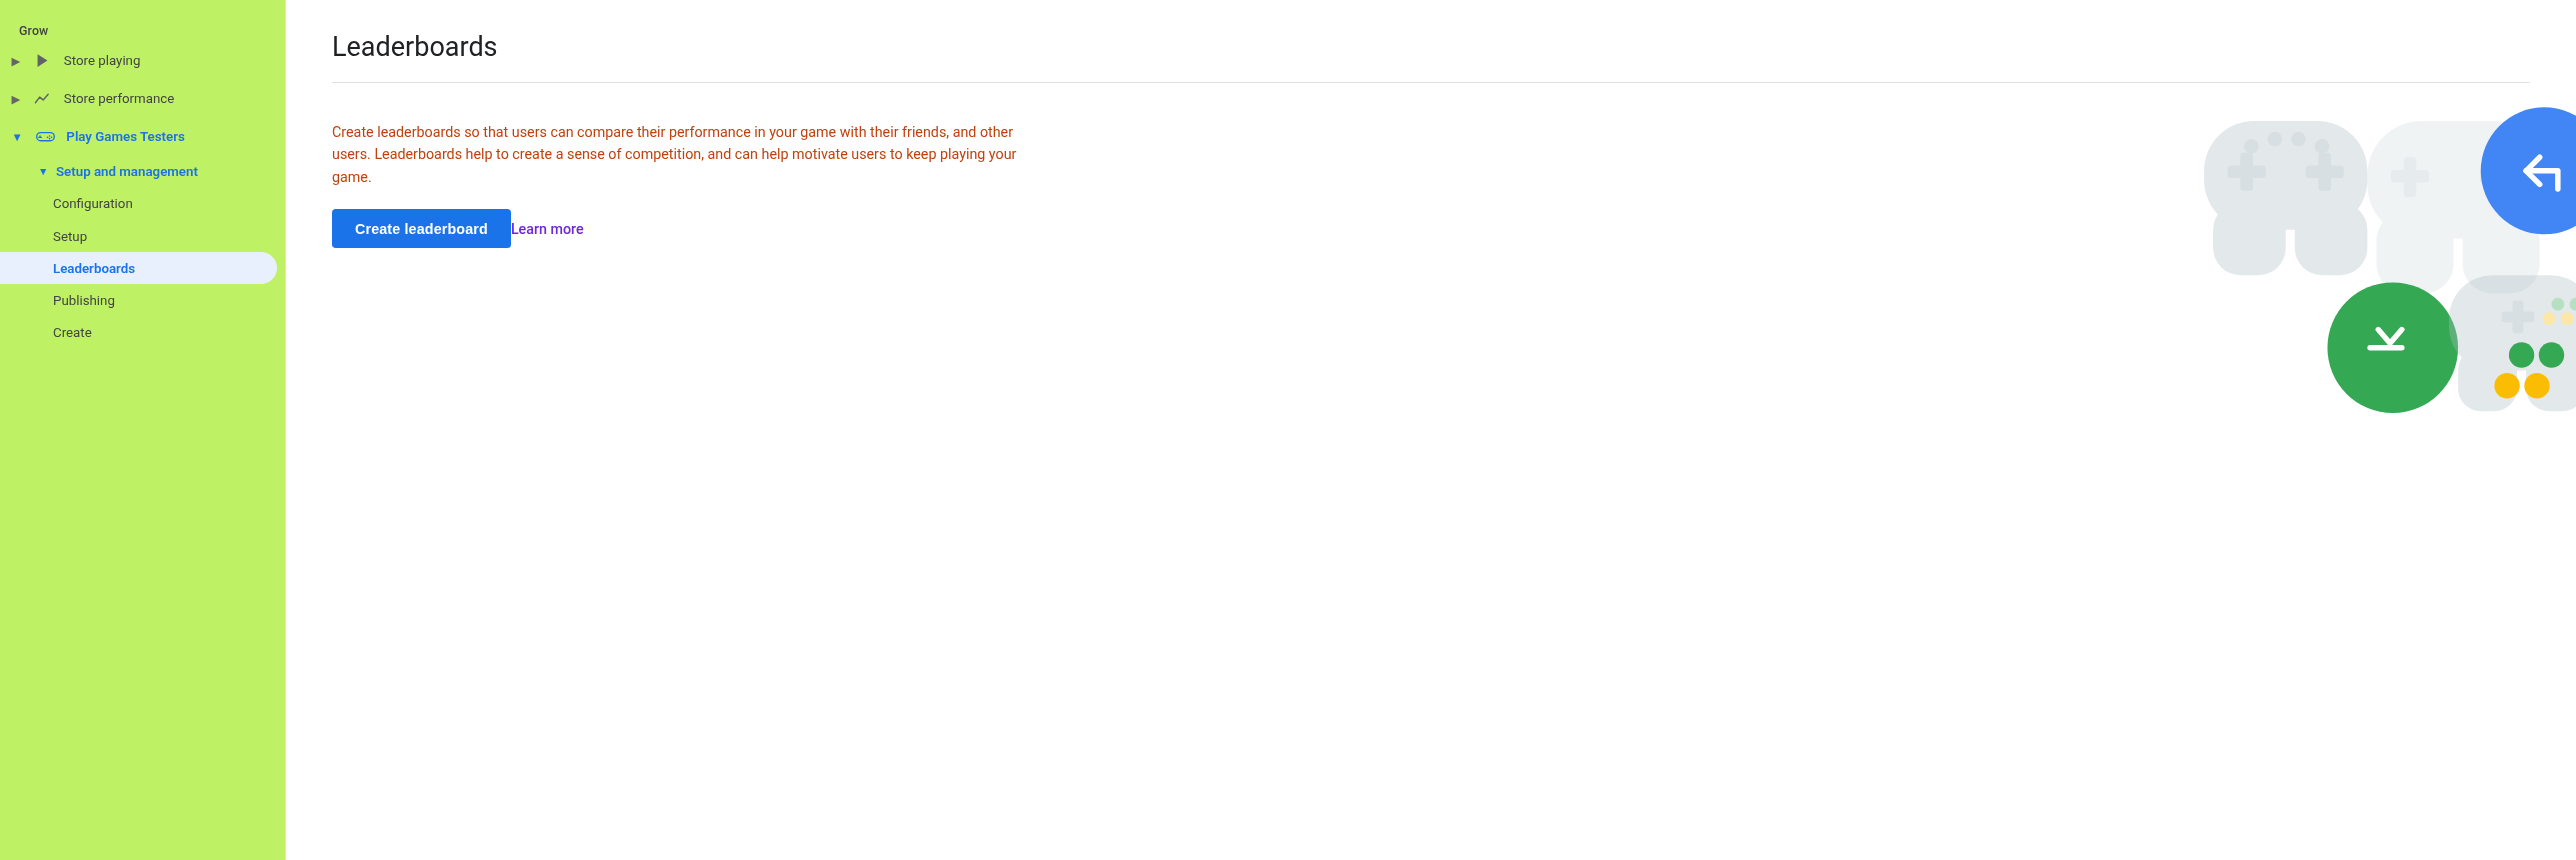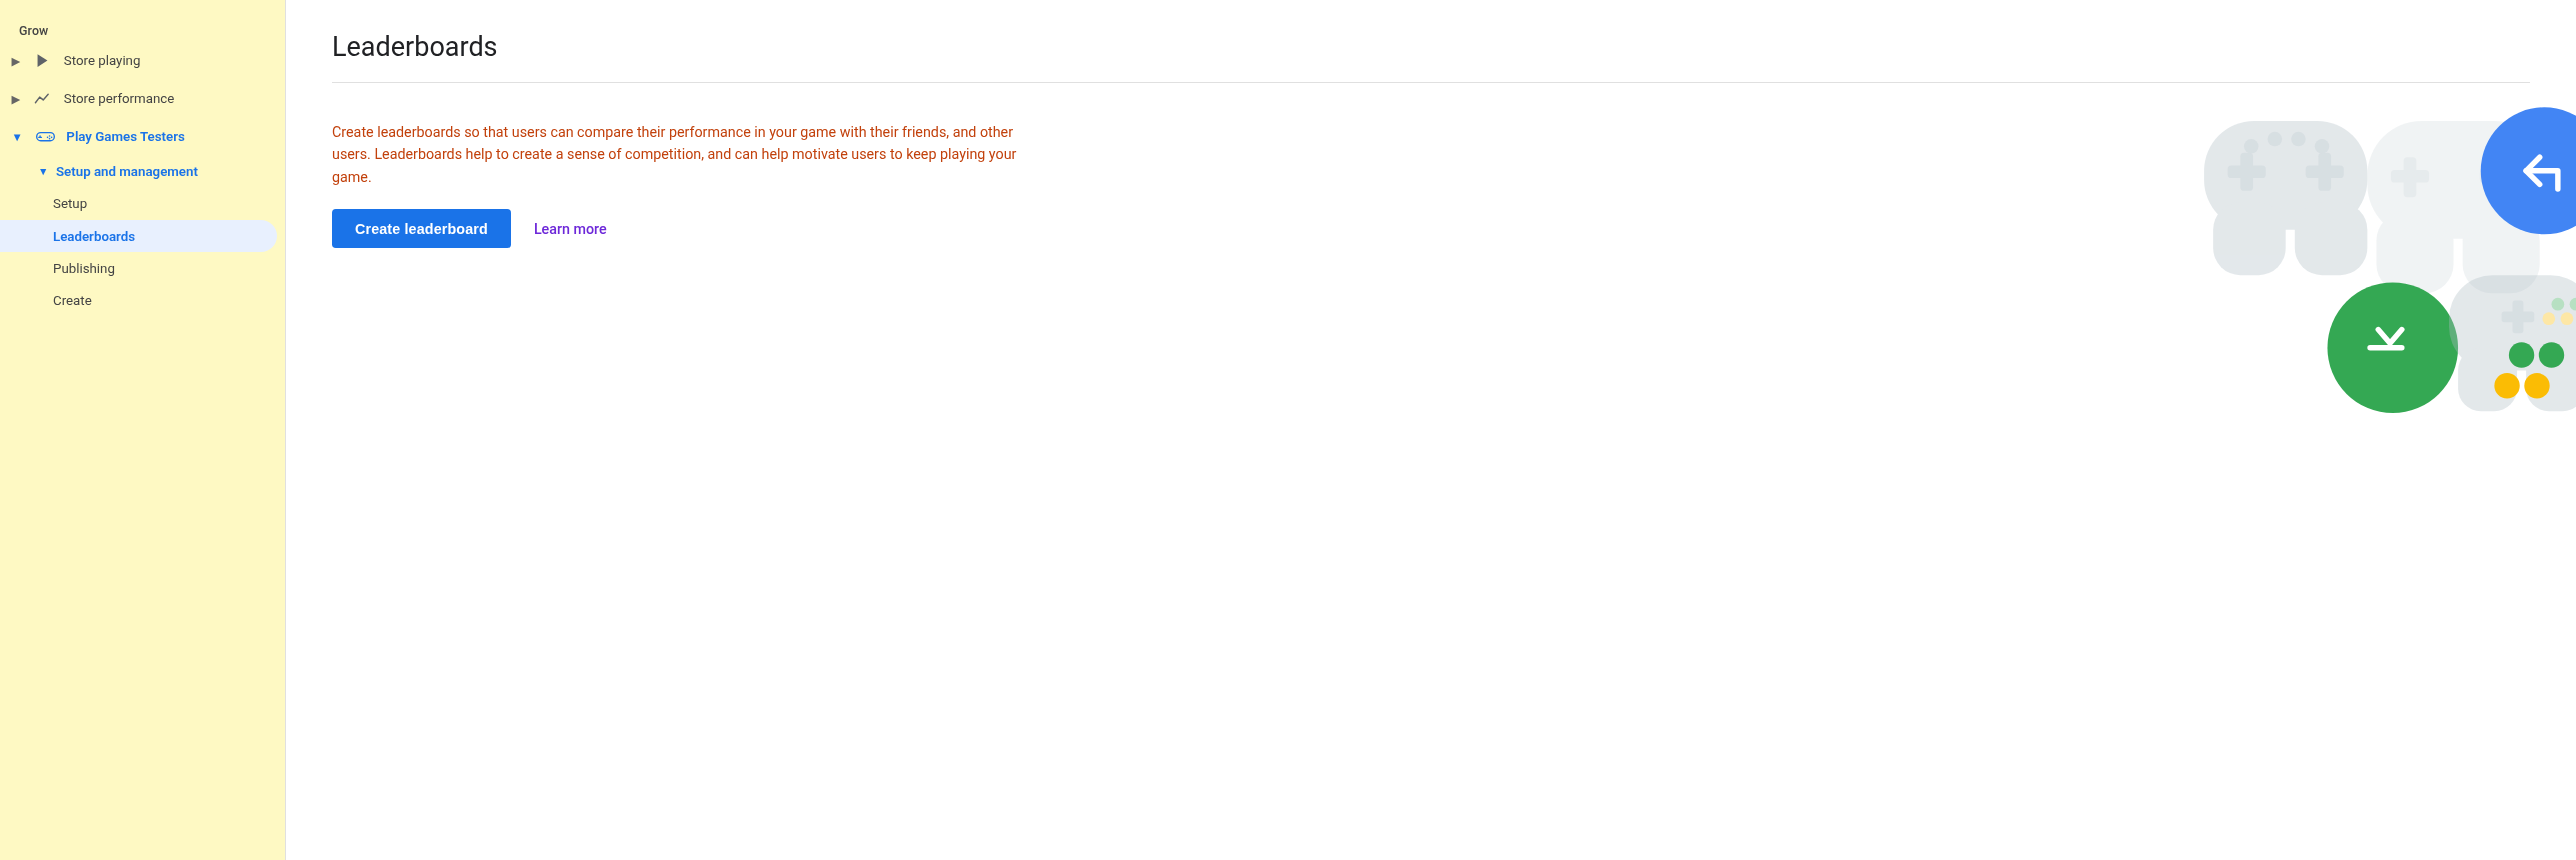--- a/index.html
+++ b/index.html
@@ -8,21 +8,21 @@
       background: #fff;
       display: flex;
       height: 100vh;
       overflow: hidden;
     }
 
     
     .sidebar {
       width: 286px;
       min-width: 286px;
-      background: #fef9c3;
+      background: #bef264;
       padding: 15.2px 0;
       overflow-y: auto;
       border-right: 1px solid #e0e0e0;
     }
 
     .sidebar-section-label {
       font-size: 12.4px;
       color: #444;
       font-weight: 500;
       padding: 7.6px 15.2px 3.8px 19px;
@@ -123,21 +123,20 @@
     .content-description {
       font-size: 14.3px;
       color: #c2410c;
       line-height: 1.6;
       margin-bottom: 20px;
     }
 
     .actions {
       display: flex;
       align-items: center;
-      gap: 23px;
     }
 
     .btn-primary {
       background: #1a73e8;
       color: #fff;
       border: none;
       border-radius: 3.8px;
       padding: 11.4px 23px;
       font-size: 14.3px;
       font-weight: 600;
@@ -210,20 +209,23 @@
       </svg>
     </span>
     <span>Play Games Testers</span>
   </div>
 
   <div class="setup-management-item">
     <span class="chevron-down">▼</span>
     <span>Setup and management</span>
   </div>
 
+  <div class="sidebar-subitem">
+    <span>Configuration</span>
+  </div>
 
 
   <div class="sidebar-subitem">
     <span>Setup</span>
   </div>
 
   <div class="sidebar-subitem active">
     <span>Leaderboards</span>
   </div>
 

